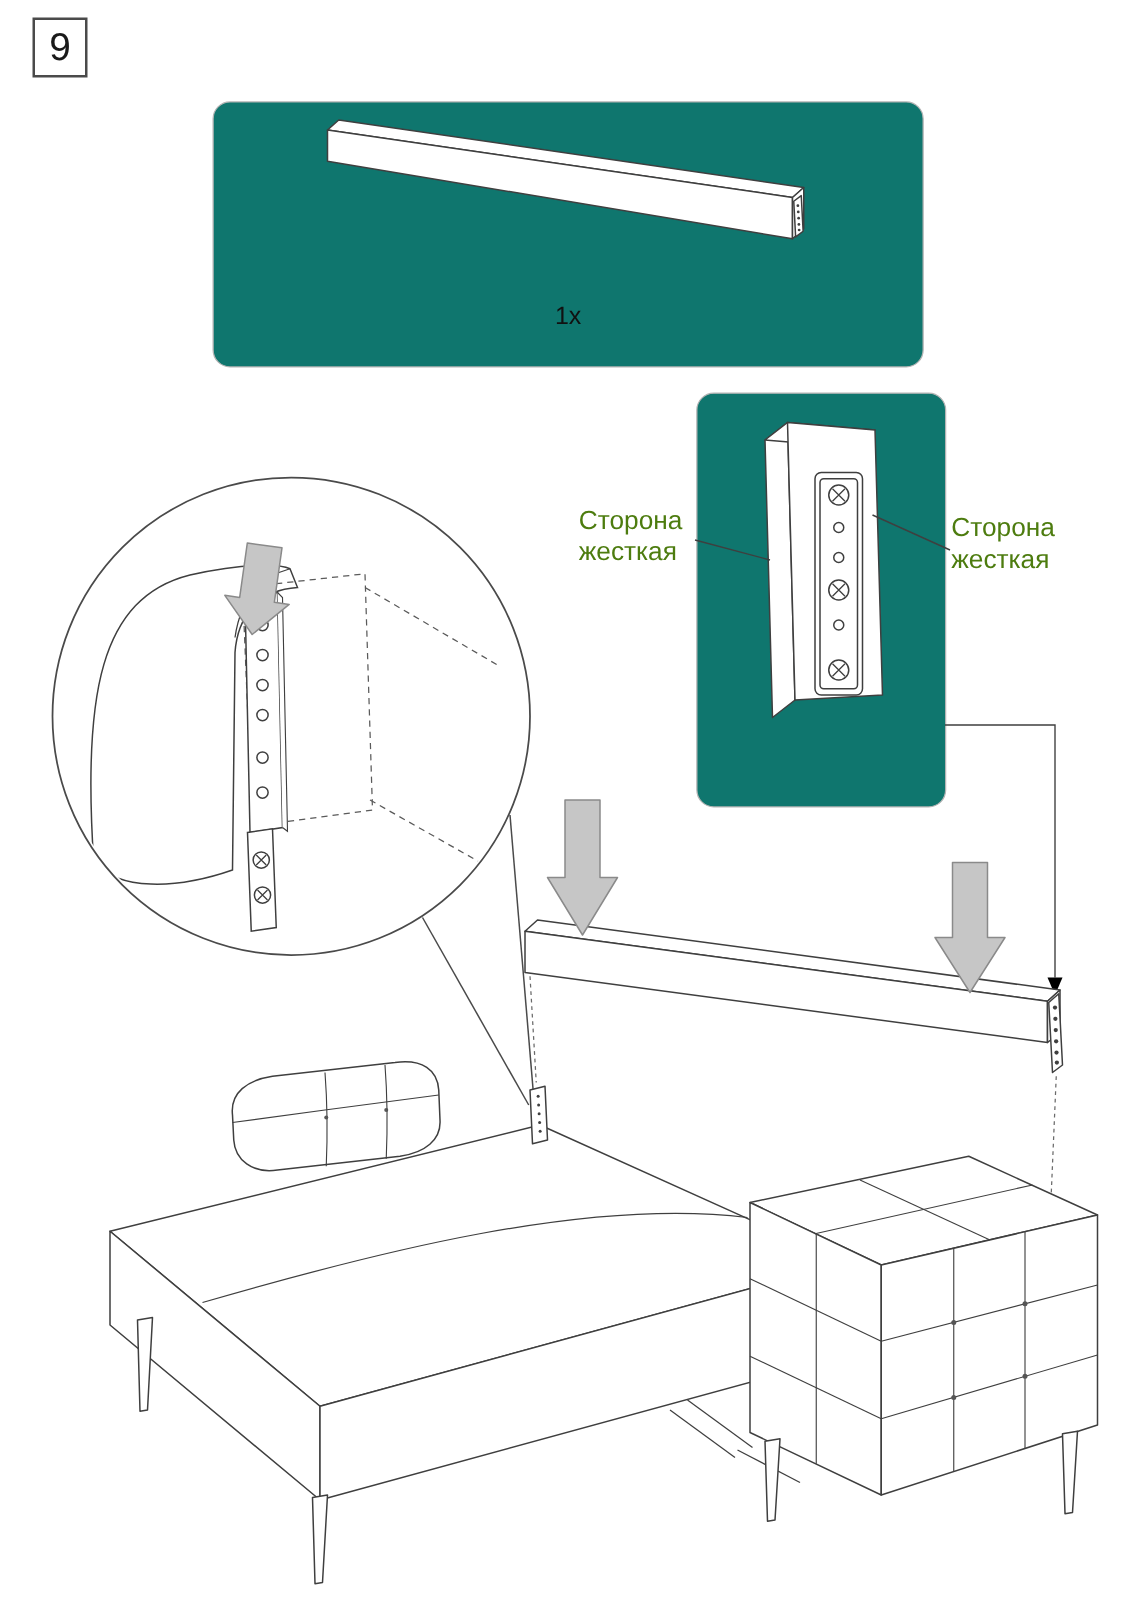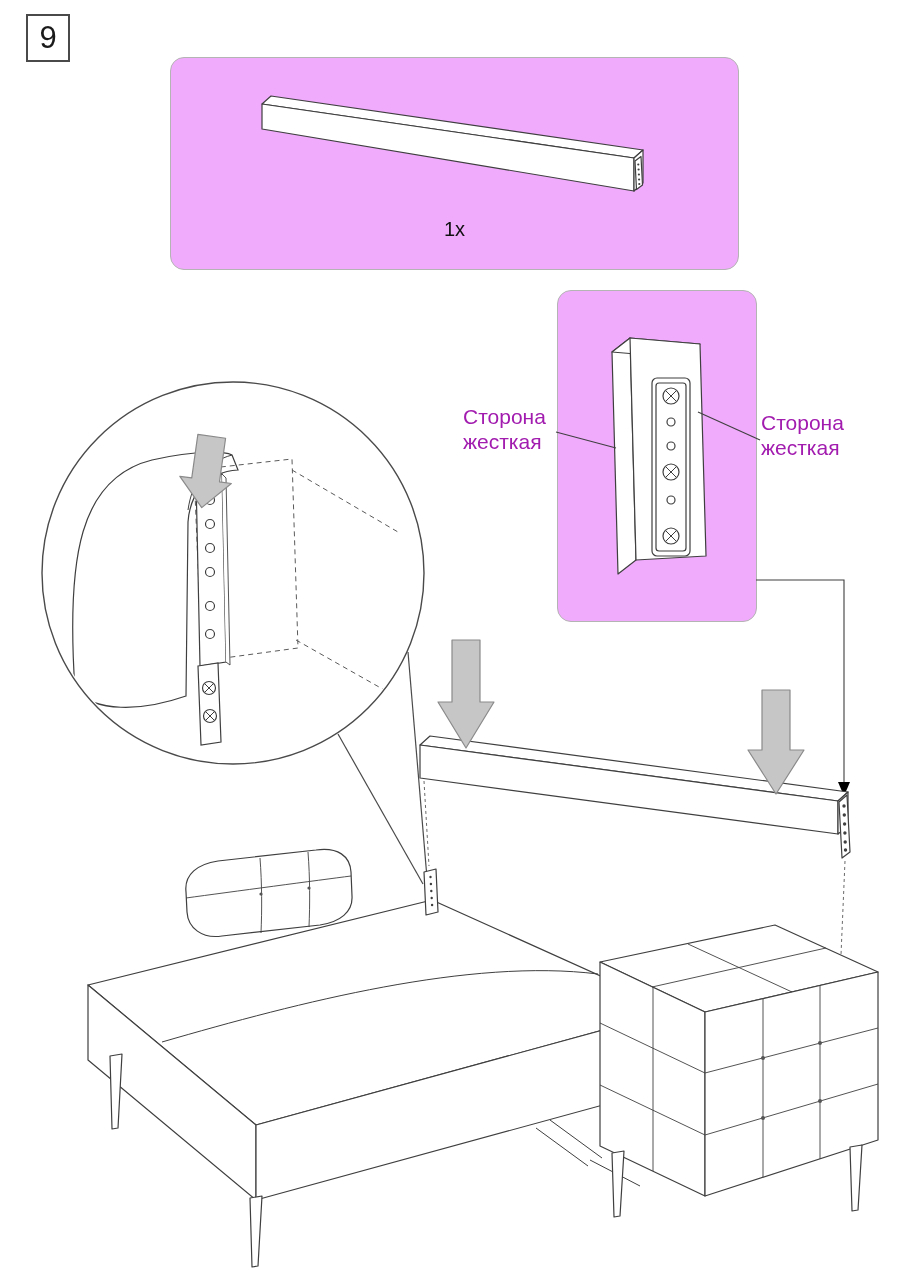--- a/index.html
+++ b/index.html
@@ -1,25 +1,25 @@
 <!DOCTYPE html>
 <html><head>
 <meta charset="utf-8">
 <style>
   html,body{margin:0;padding:0;background:#ffffff;}
   .page{position:relative;width:900px;height:1280px;background:#ffffff;
         font-family:"Liberation Sans",sans-serif;color:#1a1a1a;overflow:hidden;}
-  .rbox{position:absolute;border:1.6px solid #b4b4b4;border-radius:14px;background:#f0abfc;}
+  .rbox{position:absolute;border:1.6px solid #b4b4b4;border-radius:14px;background:#0f766e;margin-top:24px;}
   .parts-box{left:170px;top:57px;width:567px;height:211px;}
   .detail-box{left:557px;top:290px;width:198px;height:330px;}
   .step-box{position:absolute;left:26px;top:14px;width:40px;height:44px;border:2px solid #4a4a4a;
             background:#fff;display:flex;align-items:center;justify-content:center;
             font-size:31px;font-weight:400;}
   .qty{position:absolute;left:0;right:0;top:160px;text-align:center;font-size:20px;color:#111;}
-  .side-label{position:absolute;font-size:21px;line-height:25px;color:#a21caf;background:transparent;}
+  .side-label{position:absolute;font-size:21px;line-height:25px;color:#4d7c0f;background:transparent;}
   .soft-label{left:463px;top:404px;text-align:left;}
   .hard-label{left:761px;top:410px;text-align:left;}
   svg.art{position:absolute;left:0;top:0;pointer-events:none;}
 </style>
 </head>
 <body>
 
 <div class="page">
 
   <div class="step-box">

